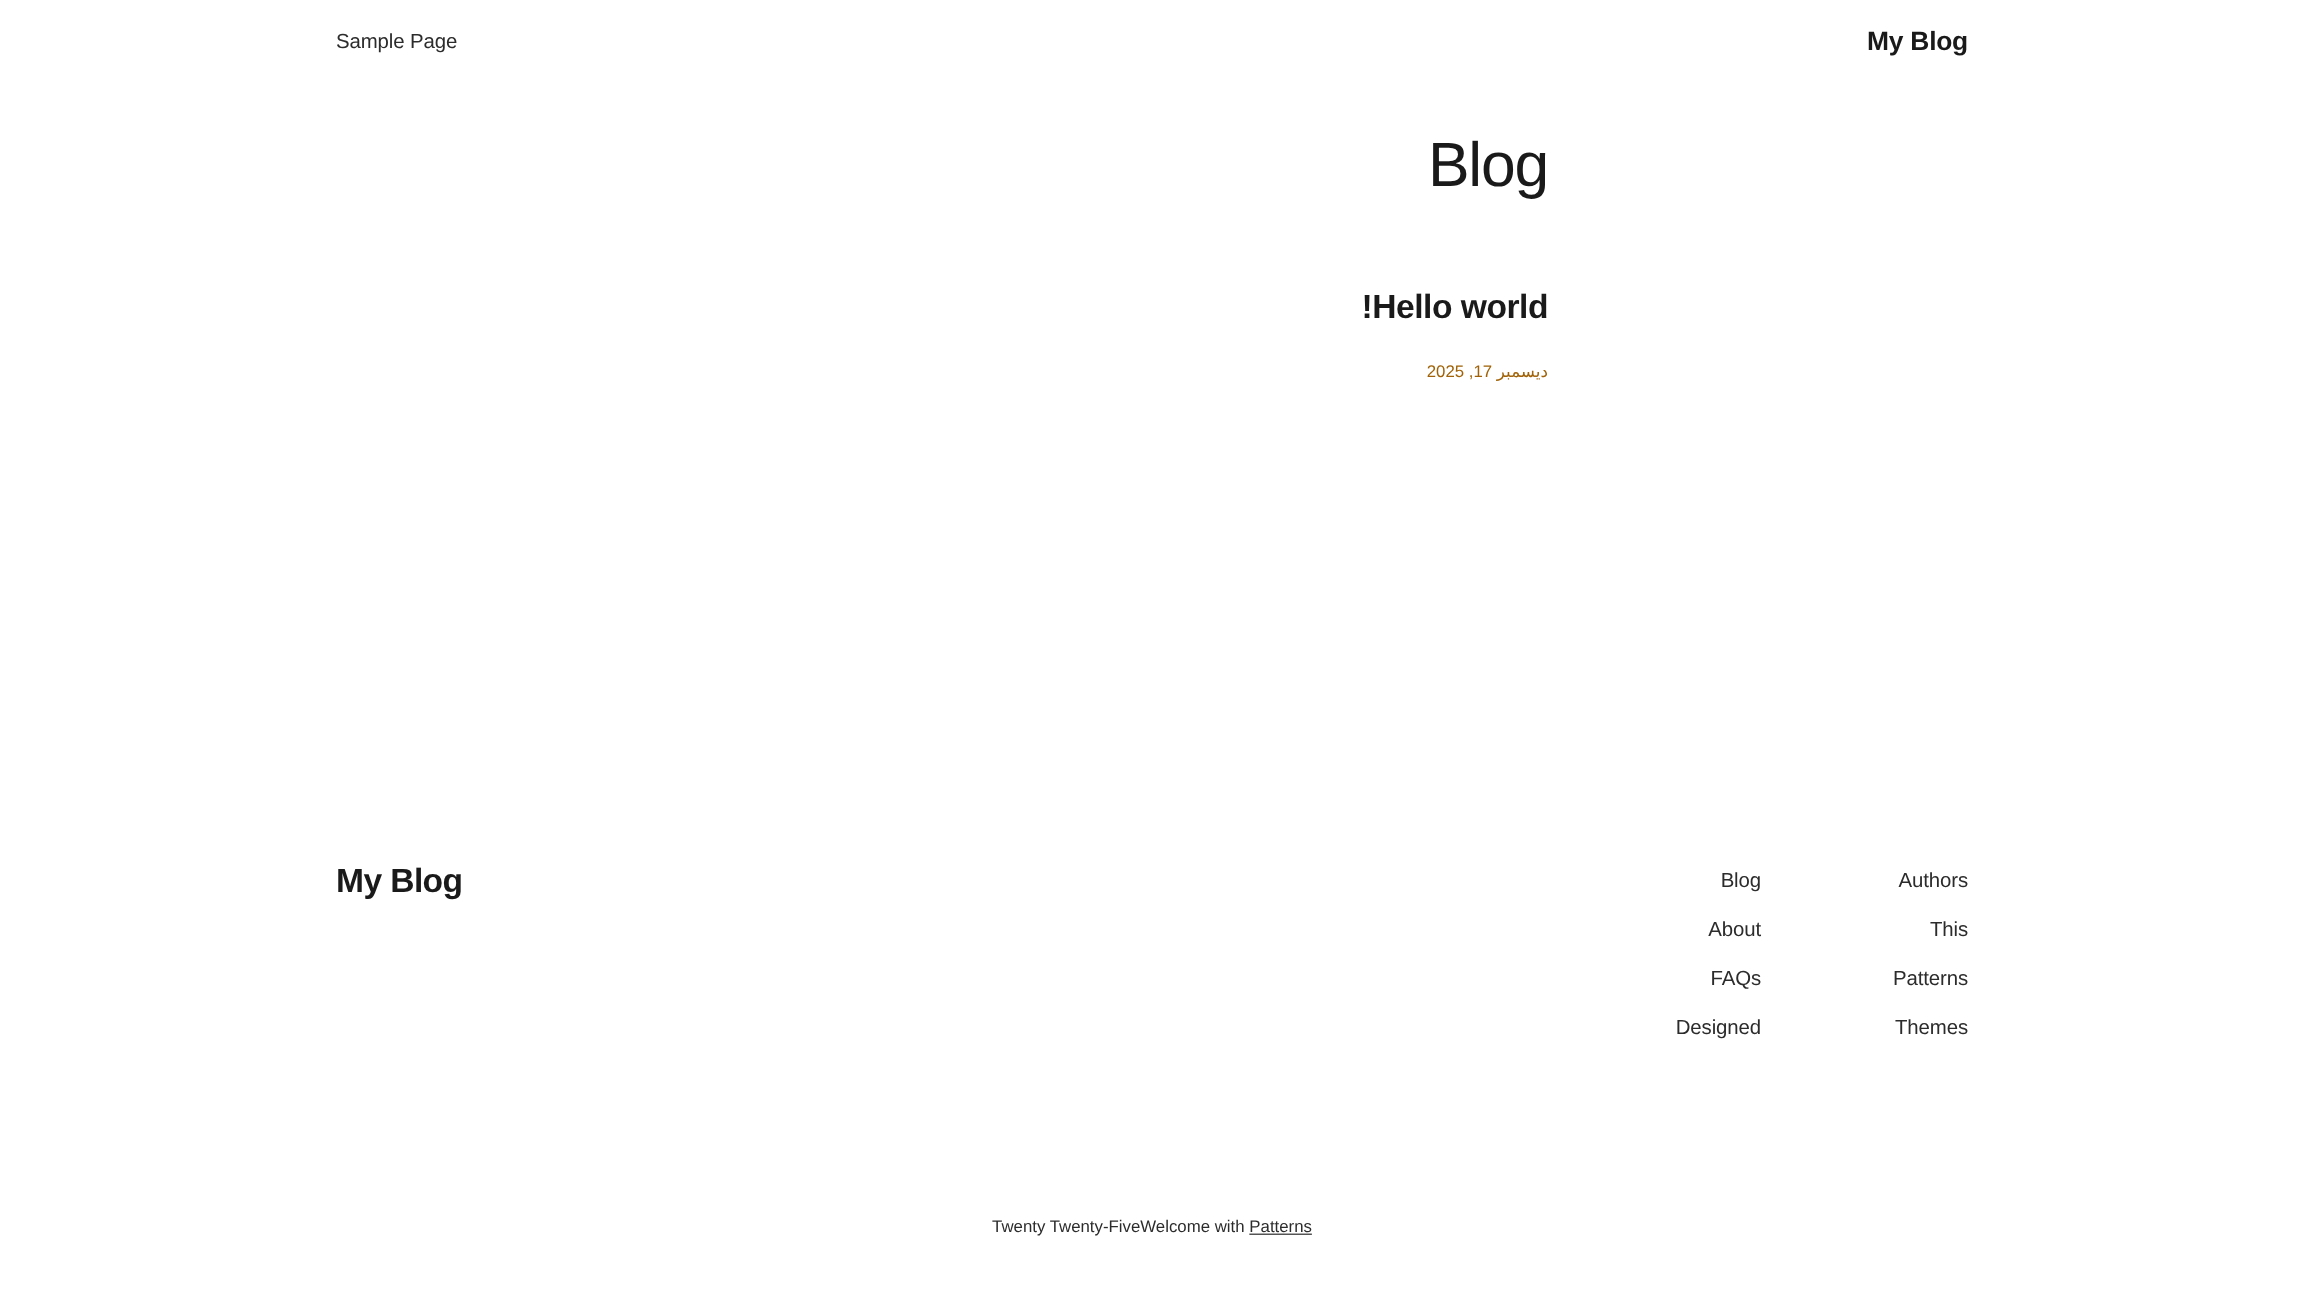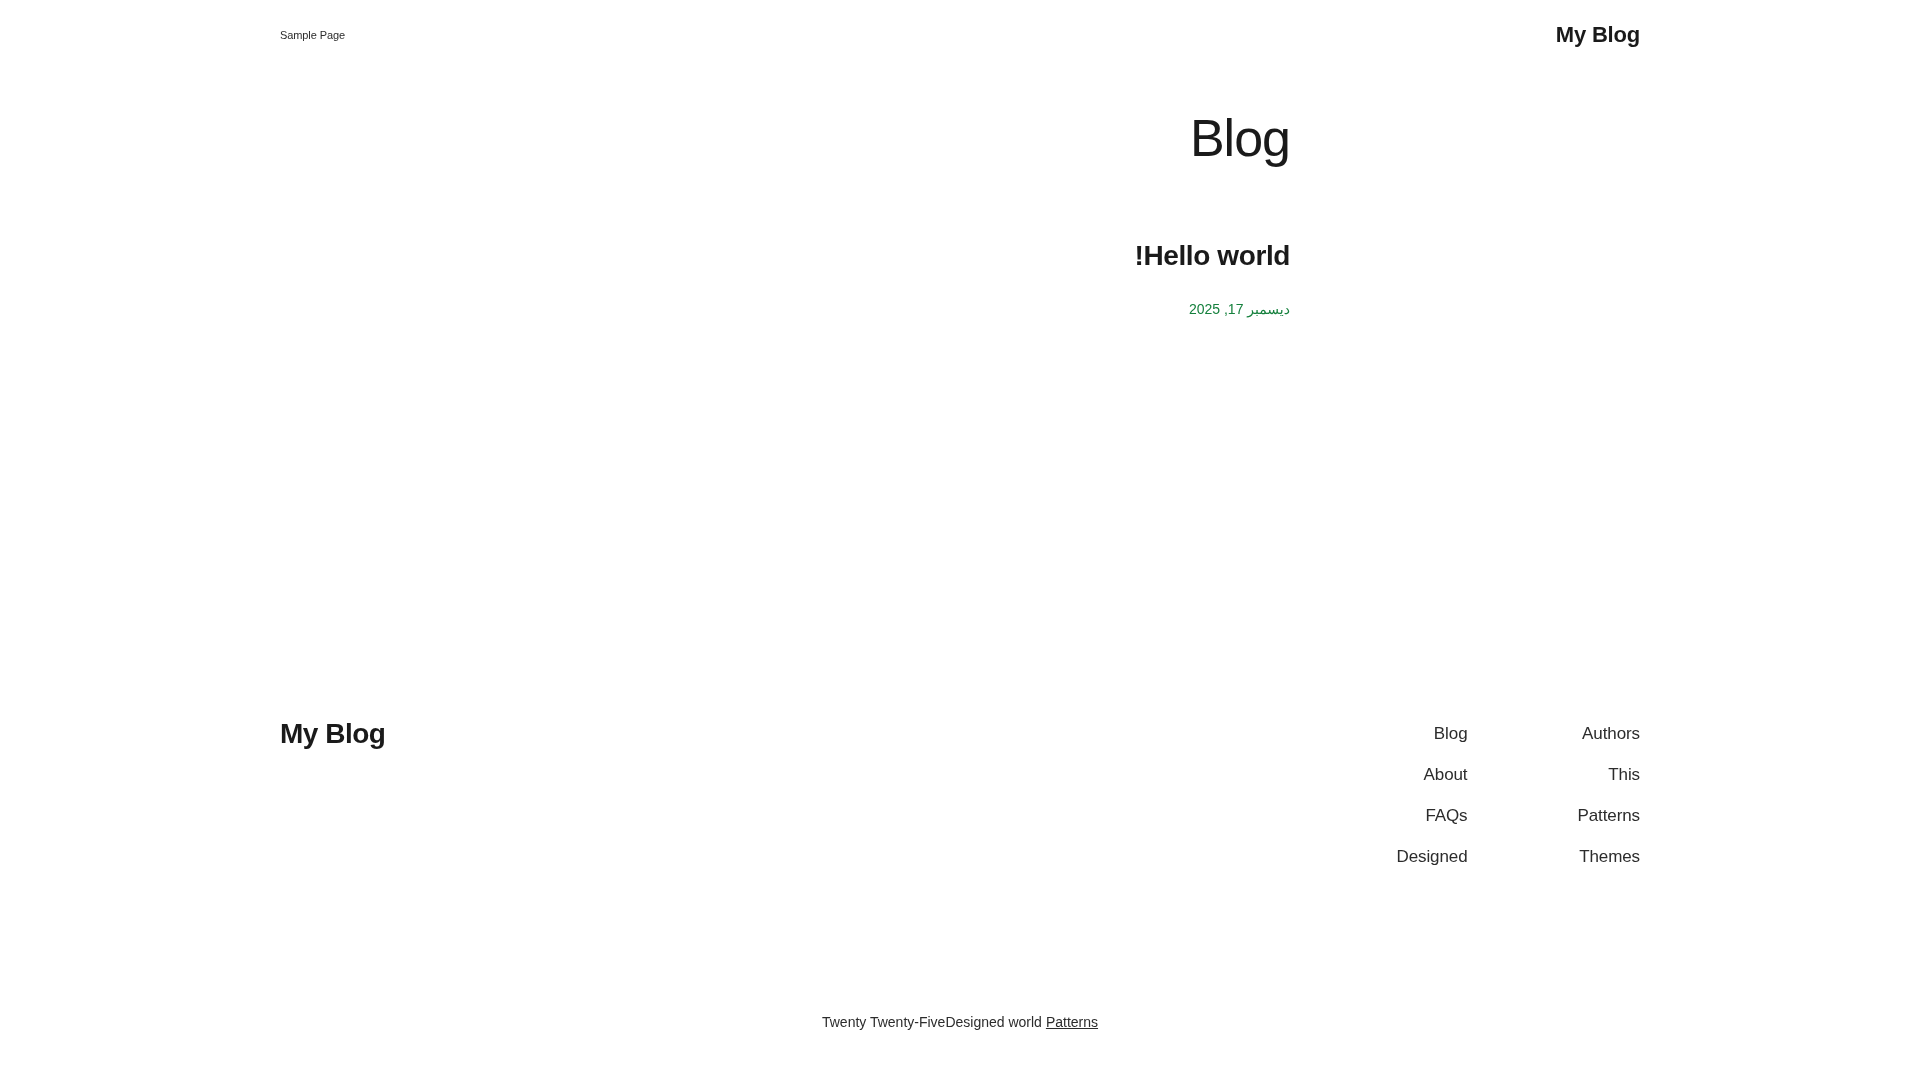--- a/index.html
+++ b/index.html
@@ -43,21 +43,21 @@
     text-align: right;
   }
 
   .header-nav {
     display: flex;
     gap: 28px;
     align-items: center;
   }
 
   .header-nav a {
-    font-size: 11px;
+    font-size: 17px;
     color: #2c2c2c;
     text-decoration: none;
     font-weight: 400;
     letter-spacing: -0.1px;
   }
 
   
   .main {
     position: absolute;
     top: 110px;
@@ -106,21 +106,21 @@
     line-height: 1.55;
     color: #2c2c2c;
     direction: rtl;
     text-align: right;
     letter-spacing: -0.1px;
   }
 
   .post-date {
     margin-top: 28px;
     font-size: 14px;
-    color: #15803d;
+    color: #a16207;
     direction: rtl;
     text-align: right;
     letter-spacing: 0;
   }
 
   
   .site-footer {
     position: absolute;
     top: 700px;
     left: 0;
@@ -239,19 +239,19 @@
           <a href="#">This</a>
           <a href="#">Patterns</a>
           <a href="#">Themes</a>
         </div>
       </div>
     </div>
 
     <div class="footer-bottom">
       <div class="footer-theme">Twenty Twenty-Five</div>
       <div class="footer-credit">
-        <span>Designed world</span>
+        <span>Welcome with</span>
         <a href="#">Patterns</a>
       </div>
     </div>
   </footer>
 
 </div>
 
 </body></html>

